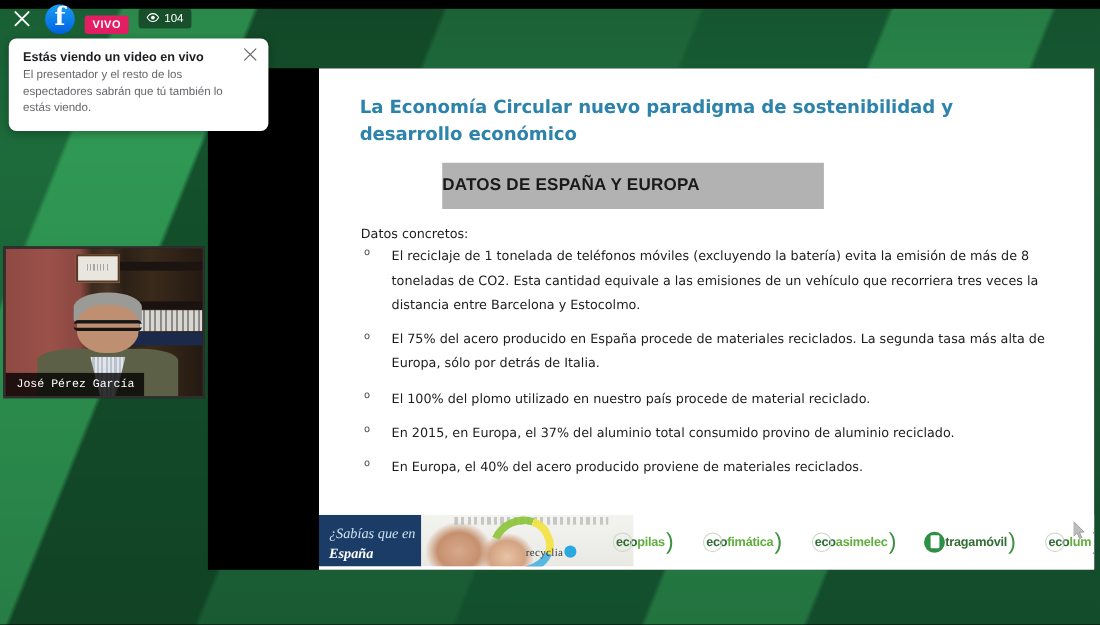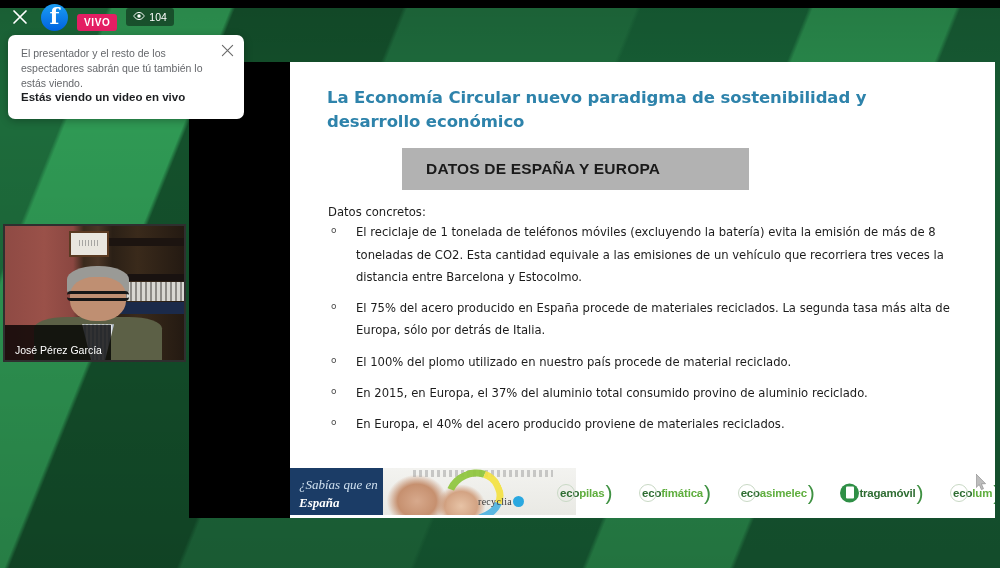--- a/index.html
+++ b/index.html
@@ -84,21 +84,20 @@
     left: 112px; top: 86px;
     width: 347px; height: 42px;
     background: #b2b2b2;
     display: flex; align-items: center;
   }
   .section-banner span {
     font-family: "Liberation Sans", sans-serif;
     font-size: 15.5px;
     font-weight: bold;
     color: #1a1a1a;
-    padding-left: 24px;
     letter-spacing: 0.2px;
   }
 
   #slide-body {
     position: absolute;
     left: 38px; top: 142px;
     width: 645px;
   }
   .intro-line {
     font-family: "DejaVu Sans", sans-serif;
@@ -345,23 +344,23 @@
     width: 32%; height: 38%;
     background: repeating-linear-gradient(90deg, #e2e5e8 0 2px, #b9c3cf 2px 4px);
     clip-path: polygon(0 0, 100% 0, 72% 100%, 28% 100%);
   }
   #pip-name {
     position: absolute;
     left: 0; bottom: 0;
     max-width: 100%;
     background: rgba(0,0,0,.78);
     color: #ffffff;
-    font-family: Liberation Sans, sans-serif;
+    font-family: Liberation Mono, monospace;
     font-size: 10.5px;
-    padding: 19px 9px 4px 10px;
+    padding: 5px 9px 4px 10px;
     white-space: nowrap;
   }
 
   
   #top-controls {
     position: absolute;
     left: 8px; top: 3px;
     height: 28px;
     display: flex;
     align-items: center;
@@ -585,22 +584,22 @@
     <div id="viewers">
       <svg width="12" height="10" viewBox="0 0 16 11">
         <path d="M8,0.7 C3.6,0.7 1,5.5 1,5.5 C1,5.5 3.6,10.3 8,10.3 C12.4,10.3 15,5.5 15,5.5 C15,5.5 12.4,0.7 8,0.7 Z" fill="none" stroke="#ffffff" stroke-width="1.3"></path>
         <circle cx="8" cy="5.5" r="2.3" fill="#ffffff"></circle>
       </svg>
       <span>104</span>
     </div>
   </div>
 
   <div id="notice">
+    <div id="notice-title">Estás viendo un video en vivo</div>
     <div id="notice-body">El presentador y el resto de los espectadores sabrán que tú también lo estás viendo.</div>
-    <div id="notice-title">Estás viendo un video en vivo</div>
     <div id="notice-close">
       <svg width="13" height="13" viewBox="0 0 14 14">
         <path d="M1.5,1.5 L12.5,12.5 M12.5,1.5 L1.5,12.5" stroke="#6a6a6a" stroke-width="1.2" fill="none" stroke-linecap="round"></path>
       </svg>
     </div>
   </div>
 
 </div>
 
 </body></html>

